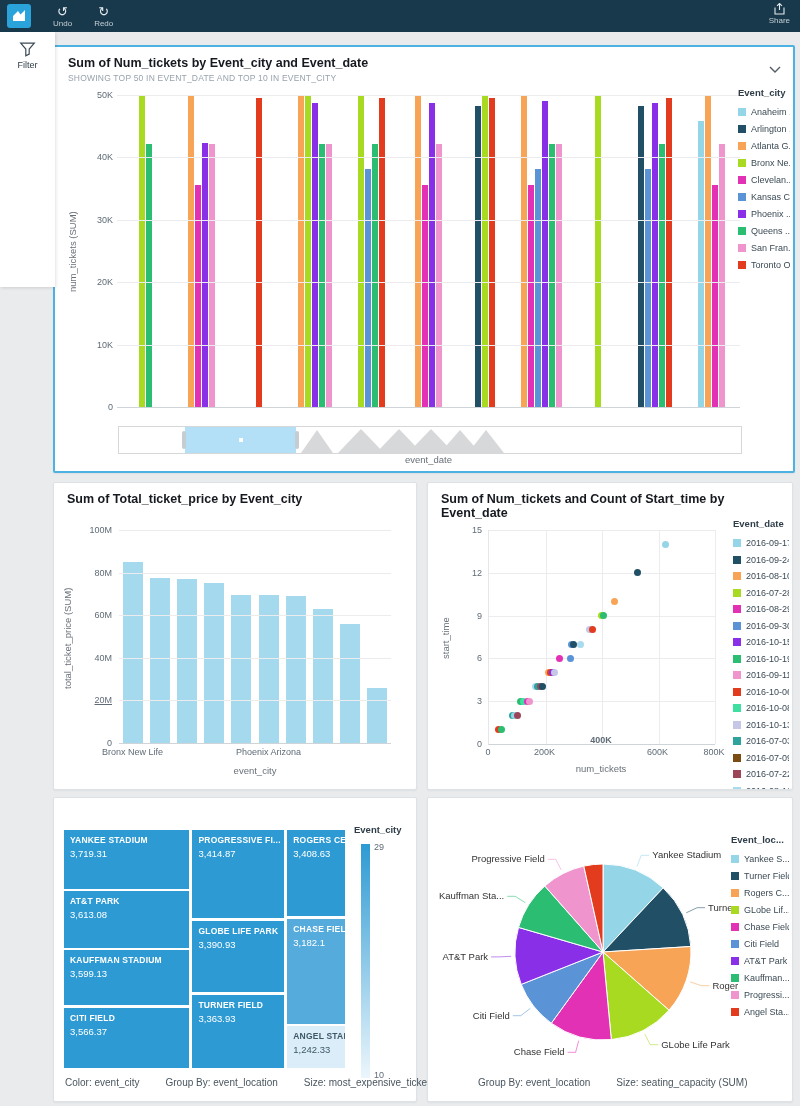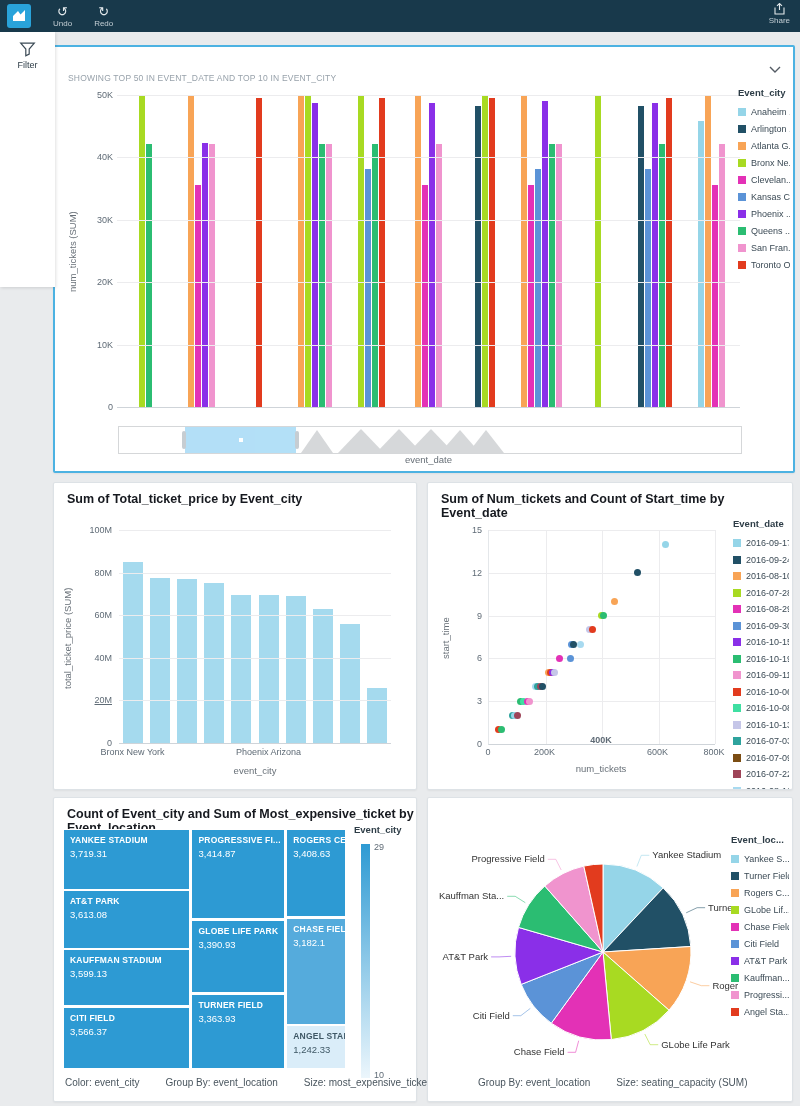--- a/index.html
+++ b/index.html
@@ -113,20 +113,21 @@
 <div class="sidebar">
   <div class="filter-btn">
     <svg width="17" height="16" viewBox="0 0 20 18">
       <path d="M2 2 H18 L12 9 V15 L8 17 V9 Z" fill="none" stroke="#3b4a55" stroke-width="1.4"></path>
     </svg>
     <span>Filter</span>
   </div>
 </div>
 
 <div class="card selected" style="left:53px;top:45px;width:738px;height:424px;">
+  <div class="card-title">Sum of Num_tickets by Event_city and Event_date</div>
   <div class="card-sub">SHOWING TOP 50 IN EVENT_DATE AND TOP 10 IN EVENT_CITY</div>
   <div class="chevron">
     <svg width="12" height="7" viewBox="0 0 12 7">
         <path d="M1 1 L6 6 L11 1" stroke="#545b64" stroke-width="1.4" fill="none"></path>
       </svg>
   </div>
 
   <div class="ytitle" style="left:12px;top:120px;height:170px;">num_tickets (SUM)</div>
   <div class="ycol" id="top-ylab" style="left:20px;top:48px;width:38px;height:312px;">
       <div class="ytick" style="top: 0%;">50K</div>
@@ -296,21 +297,21 @@
         <div class="pbar" style="height: 55.7%; background: rgb(165, 218, 238);"></div>
         <div class="pbar" style="height: 25.6%; background: rgb(165, 218, 238);"></div>
       </div>
   <div class="hgrid" style="top: 0%;"></div>
       <div class="hgrid" style="top: 20%;"></div>
       <div class="hgrid" style="top: 40%;"></div>
       <div class="hgrid" style="top: 60%;"></div>
       <div class="hgrid" style="top: 80%;"></div>
     </div>
   <div id="price-xticks">
-      <div class="abs-xtick" style="left: 78.6px; top: 264px;">Bronx New York</div>
+      <div class="abs-xtick" style="left: 78.6px; top: 264px;">Bronx New Life</div>
       <div class="abs-xtick" style="left: 214.6px; top: 264px;">Phoenix Arizona</div>
     </div>
   <div class="xtitle" style="left:65px;top:282px;width:272px;">event_city</div>
 </div>
 
 <div class="card" style="left:427px;top:482px;width:364px;height:306px;overflow:hidden;">
   <div class="card-title">Sum of Num_tickets and Count of Start_time by Event_date</div>
   <div class="ytitle" style="left:12px;top:100px;height:110px;">start_time</div>
   <div class="ycol" id="sc-ylab" style="left:26px;top:47px;width:28px;height:214px;">
       <div class="ytick" style="top: 0%;">15</div>
@@ -433,21 +434,20 @@
         </div>
         <div class="legend-row">
           <div class="swatch" style="background: rgb(168, 218, 240);"></div>
           <div class="legend-label">2016-08-16</div>
         </div>
       </div>
   </div>
 </div>
 
 <div class="card" style="left:53px;top:797px;width:362px;height:303px;">
-  <div class="card-title">Count of Event_city and Sum of Most_expensive_ticket by Event_location</div>
   <div class="plot" id="treemap" style="left:9px;top:31px;width:283px;height:240px;">
       <div class="tcell" style="left: 0%; top: 0%; width: 45%; height: 25.4%; background: rgb(45, 154, 211); color: rgb(255, 255, 255);">
         <div class="tname">YANKEE STADIUM</div>
         <div class="tval">3,719.31</div>
       </div>
       <div class="tcell" style="left: 0%; top: 25.6%; width: 45%; height: 24.3%; background: rgb(45, 154, 211); color: rgb(255, 255, 255);">
         <div class="tname">AT&amp;T PARK</div>
         <div class="tval">3,613.08</div>
       </div>
       <div class="tcell" style="left: 0%; top: 50.1%; width: 45%; height: 23.7%; background: rgb(45, 154, 211); color: rgb(255, 255, 255);">

